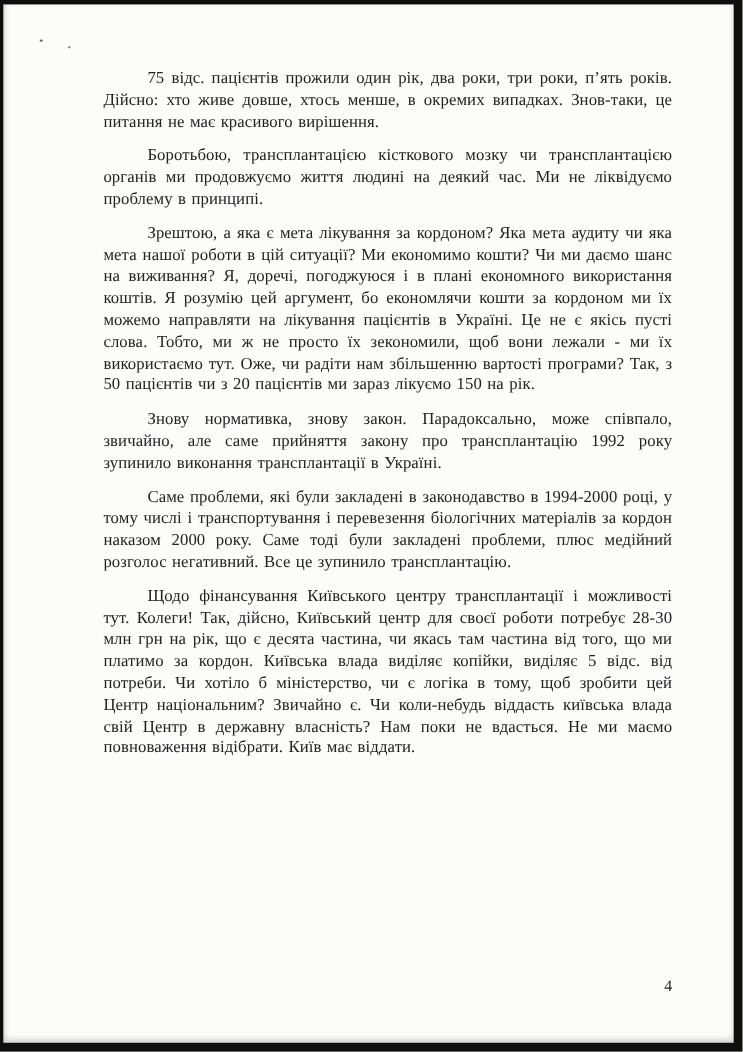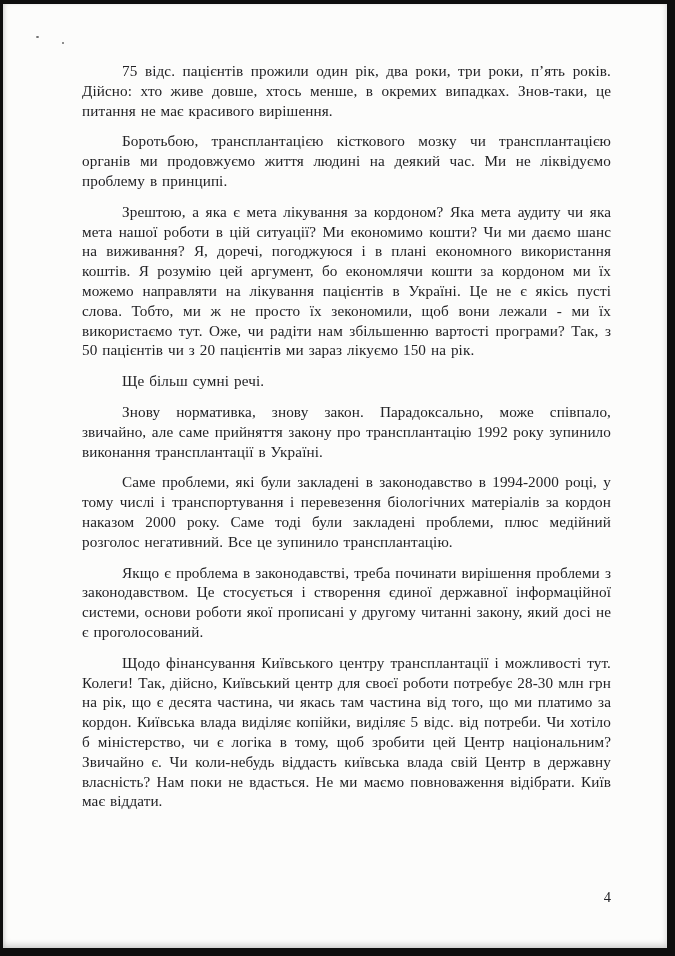--- a/index.html
+++ b/index.html
@@ -29,21 +29,21 @@
     background: var(--paper);
     box-shadow: inset 0 -3px 6px rgba(0,0,0,0.18), inset 2px 0 3px rgba(0,0,0,0.05);
   }
   .content {
     position: absolute;
     left: 75px;
     right: 56px;
     top: 57px;
   }
   .content p {
-    margin: 0 0 11px 4px;
+    margin: 0 0 11px 16px;
     text-indent: 40px;
     text-align: justify;
     font-size: 15.2px;
     line-height: 19.8px;
     color: var(--ink);
     letter-spacing: 0.1px;
     word-spacing: 1px;
   }
   .page-number {
     position: absolute;
@@ -64,21 +64,19 @@
 <body>
 
 <div class="page">
   <span class="scan-mark m1"></span>
   <span class="scan-mark m2"></span>
 
   <div class="content">
     <p>75 відс. пацієнтів прожили один рік, два роки, три роки, п’ять років. Дійсно: хто живе довше, хтось менше, в окремих випадках. Знов-таки, це питання не має красивого вирішення.</p>
     <p>Боротьбою, трансплантацією кісткового мозку чи трансплантацією органів ми продовжуємо життя людині на деякий час. Ми не ліквідуємо проблему в принципі.</p>
     <p>Зрештою, а яка є мета лікування за кордоном? Яка мета аудиту чи яка мета нашої роботи в цій ситуації? Ми економимо кошти? Чи ми даємо шанс на виживання? Я, доречі, погоджуюся і в плані економного використання коштів. Я розумію цей аргумент, бо економлячи кошти за кордоном ми їх можемо направляти на лікування пацієнтів в Україні. Це не є якісь пусті слова. Тобто, ми ж не просто їх зекономили, щоб вони лежали - ми їх використаємо тут. Оже, чи радіти нам збільшенню вартості програми? Так, з 50 пацієнтів чи з 20 пацієнтів ми зараз лікуємо 150 на рік.</p>
-    <p>Ще більш сумні речі.</p>
     <p>Знову нормативка, знову закон. Парадоксально, може співпало, звичайно, але саме прийняття закону про трансплантацію 1992 року зупинило виконання трансплантації в Україні.</p>
     <p>Саме проблеми, які були закладені в законодавство в 1994-2000 році, у тому числі і транспортування і перевезення біологічних матеріалів за кордон наказом 2000 року. Саме тоді були закладені проблеми, плюс медійний розголос негативний. Все це зупинило трансплантацію.</p>
-    <p>Якщо є проблема в законодавстві, треба починати вирішення проблеми з законодавством. Це стосується і створення єдиної державної інформаційної системи, основи роботи якої прописані у другому читанні закону, який досі не є проголосований.</p>
     <p>Щодо фінансування Київського центру трансплантації і можливості тут. Колеги! Так, дійсно, Київський центр для своєї роботи потребує 28-30 млн грн на рік, що є десята частина, чи якась там частина від того, що ми платимо за кордон. Київська влада виділяє копійки, виділяє 5 відс. від потреби. Чи хотіло б міністерство, чи є логіка в тому, щоб зробити цей Центр національним? Звичайно є. Чи коли-небудь віддасть київська влада свій Центр в державну власність? Нам поки не вдасться. Не ми маємо повноваження відібрати. Київ має віддати.</p>
   </div>
 
   <div class="page-number">4</div>
 </div>
 
 </body></html>

